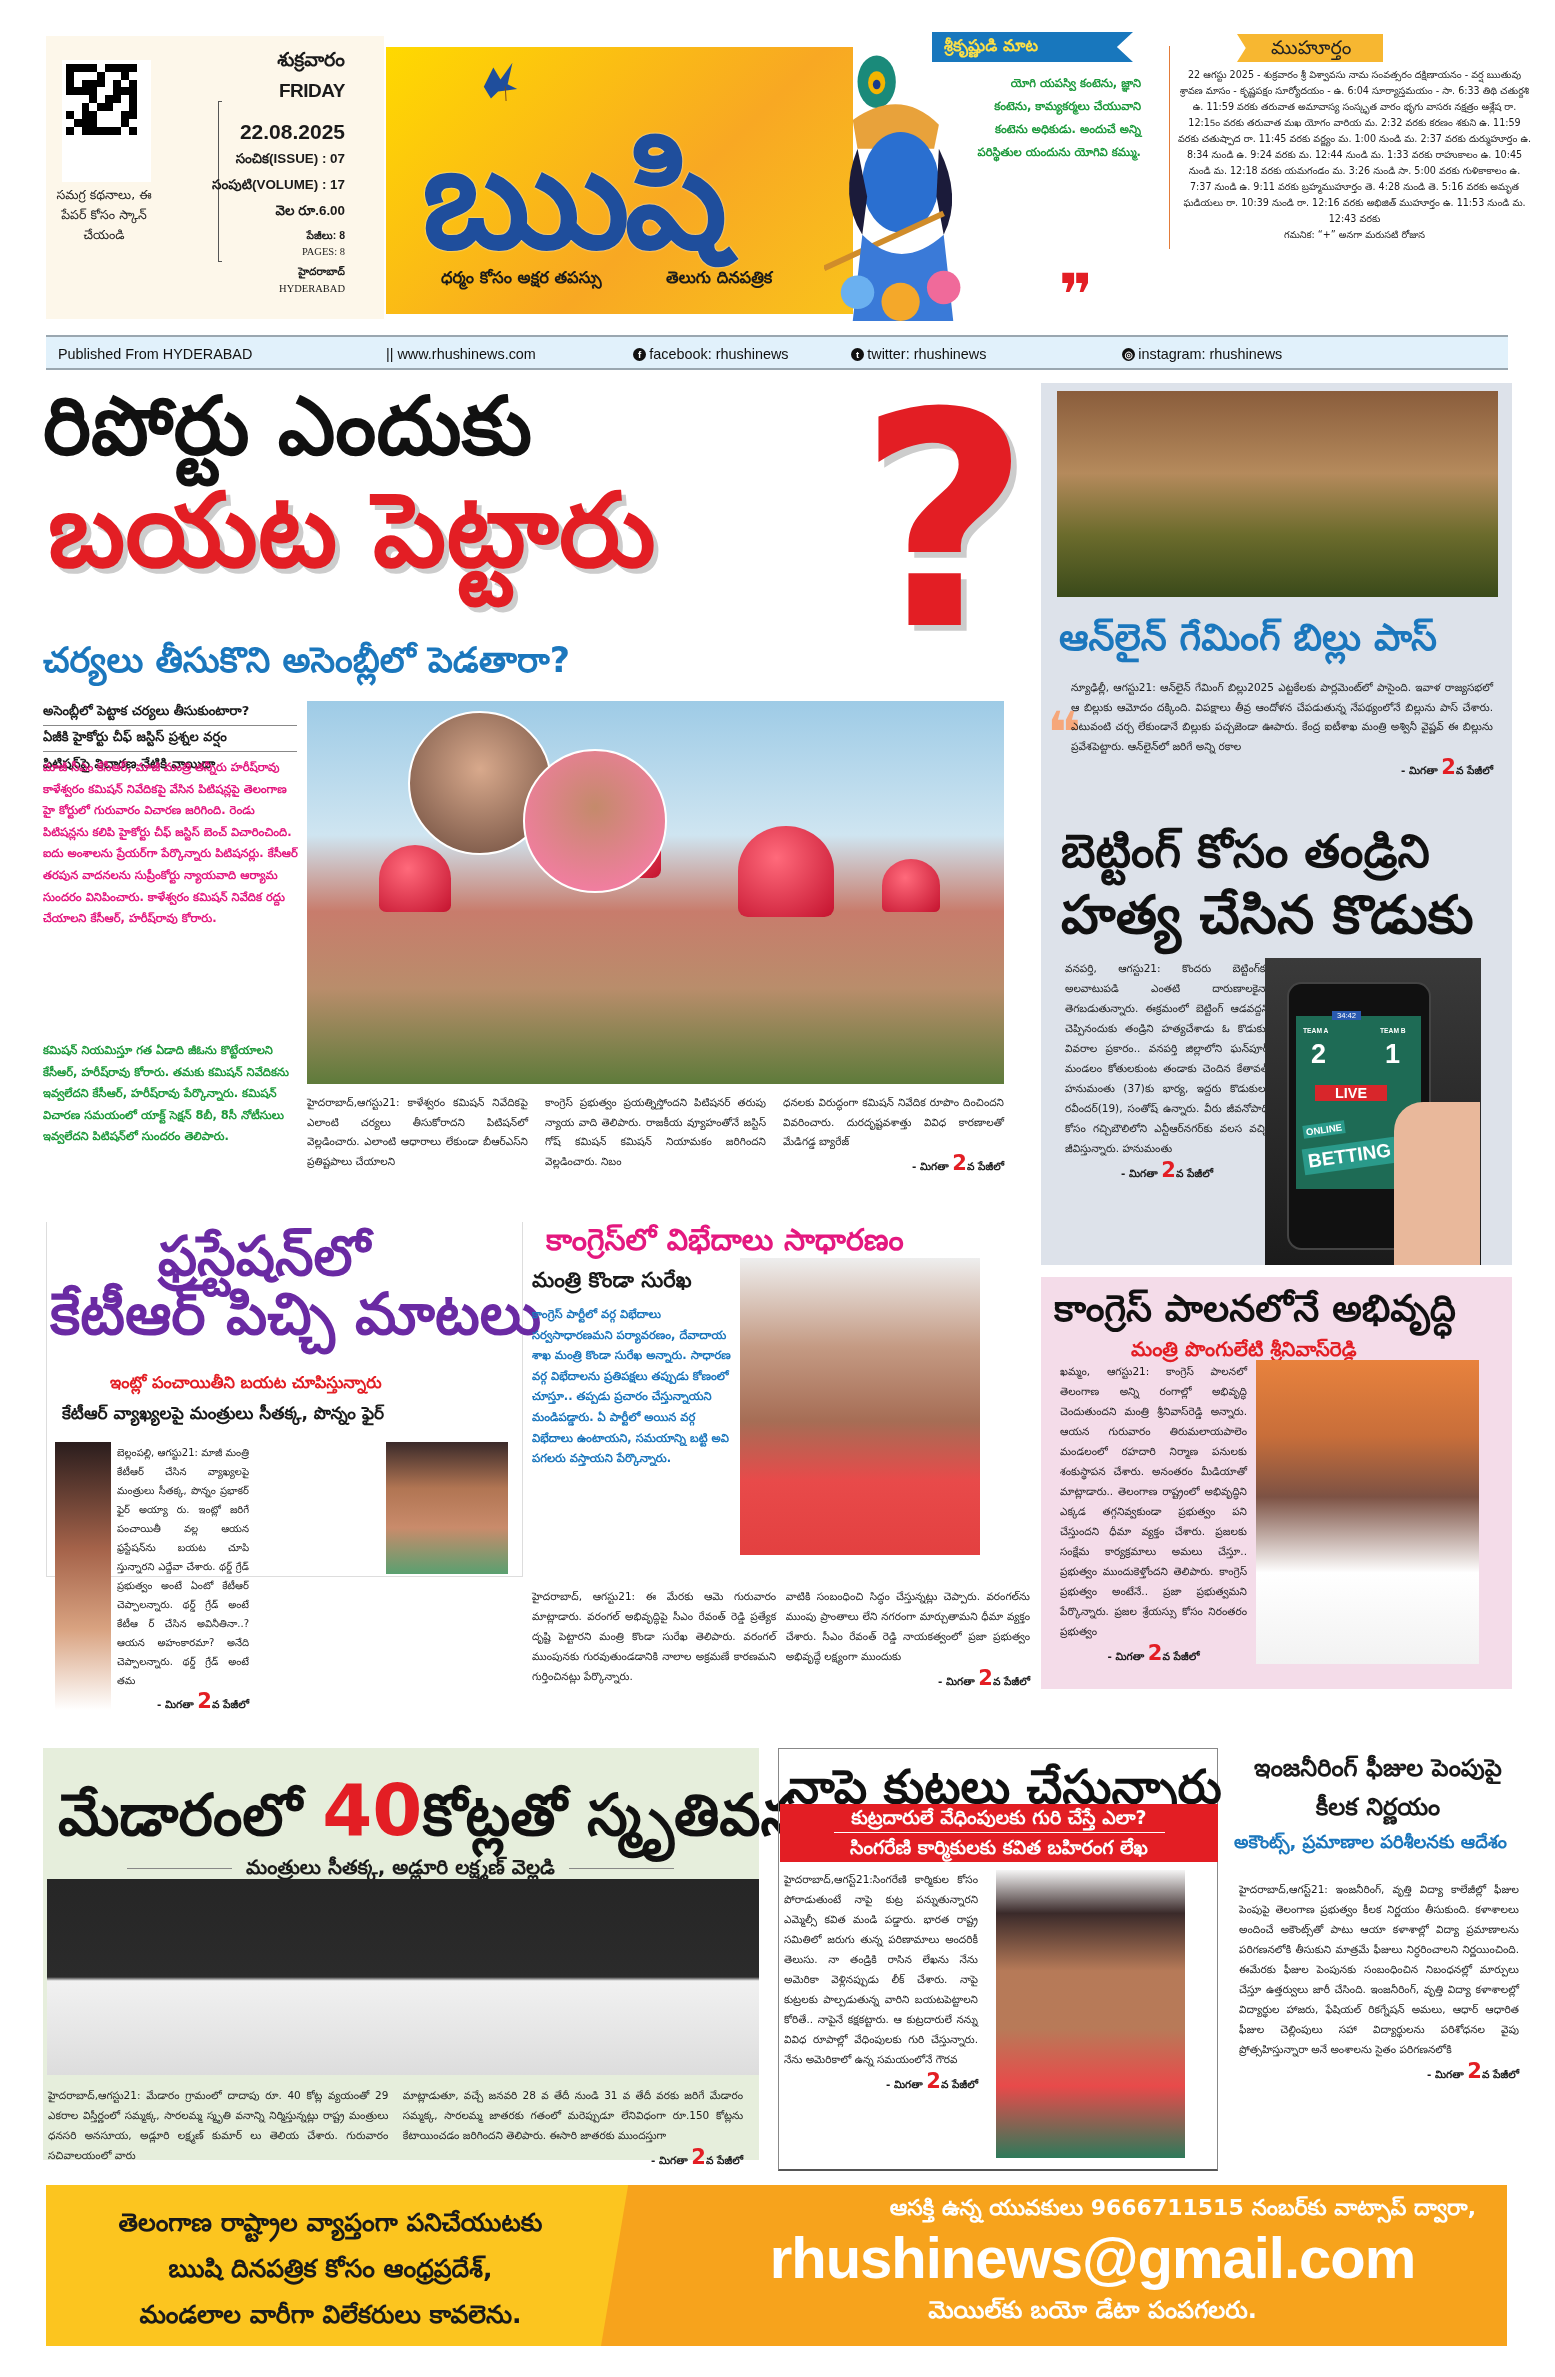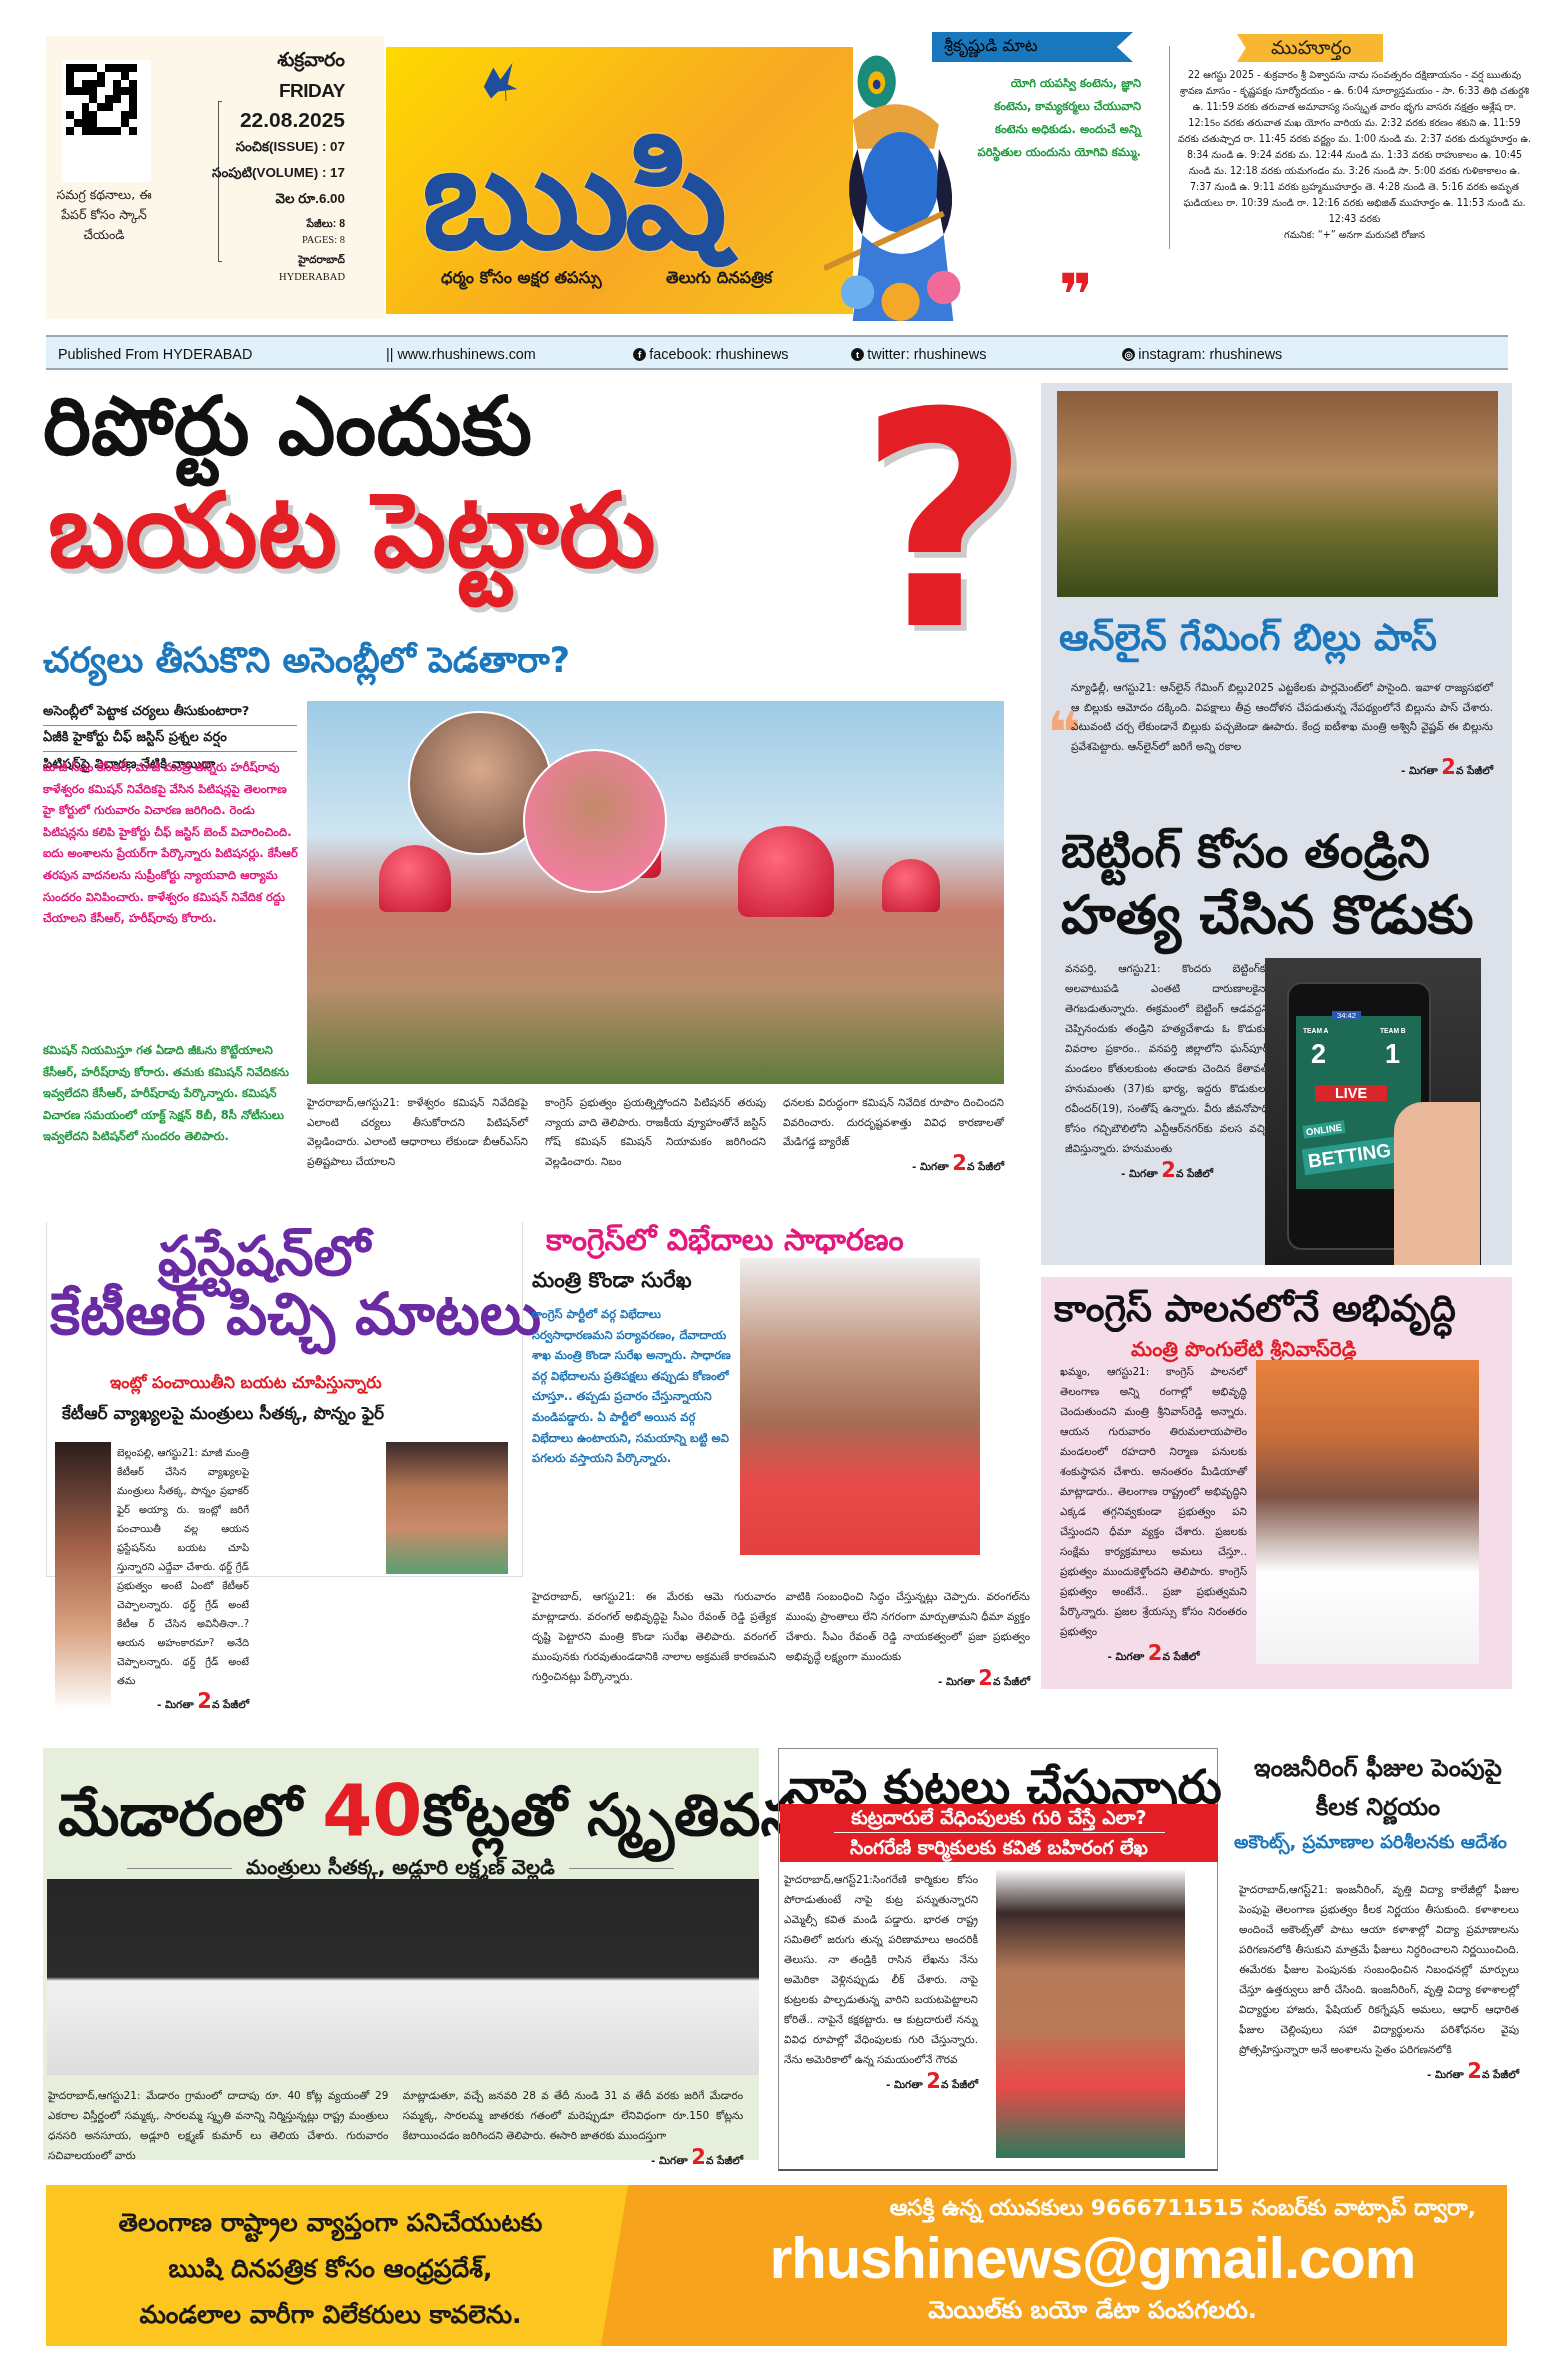--- a/index.html
+++ b/index.html
@@ -8,32 +8,32 @@
 .page{position:relative;width:1555px;height:2377px}
 
 .mast-left{left:46px;top:36px;width:338px;height:283px;background:#fdf7ea}
 .qr{left:62px;top:60px;width:89px;height:122px;background:#fff}
 .qr-grid{position:absolute;left:3.8px;top:3.8px;width:71px;height:71px;display:grid;grid-template-columns:repeat(9,1fr);grid-template-rows:repeat(9,1fr)}
 .qr-grid i{display:block}
 .qr-cap{left:50px;top:185px;width:108px;text-align:center;font-size:12.5px;line-height:20px}
 .mast-meta{left:163px;top:48px;width:182px;text-align:right}
 .mast-meta .te-day{font-size:19px;font-weight:bold}
 .mast-meta .en-day{font-size:19px;font-weight:bold;font-family:"Liberation Sans",sans-serif;margin-top:4.8px;letter-spacing:-0.5px}
-.mast-meta .date{font-size:21px;font-weight:bold;font-family:"Liberation Sans",sans-serif;margin-top:6px}
+.mast-meta .date{font-size:21px;font-weight:bold;font-family:"Liberation Sans",sans-serif;margin-top:18px}
 .mast-meta .row{font-size:13.4px;font-weight:bold;margin-top:7.7px;font-family:"Liberation Sans",sans-serif}
 .mast-meta .small{font-size:10.5px;font-family:"Liberation Serif",serif;margin-top:2.9px}
 .bracket{left:218px;top:101px;width:3.8px;height:161px;border-left:1px solid #555;border-top:1px solid #555;border-bottom:1px solid #555}
 .logo-box{left:386px;top:47px;width:467px;height:267px;background:linear-gradient(135deg,#ffd900 0%,#f8a823 60%,#f9c21c 100%)}
 .logo-word{left:422px;top:125px;font-size:144px;font-weight:bold;color:#1f4e9c;line-height:1;letter-spacing:-4.8px;text-shadow:0 0 1.9px #fff}
 .logo-tag1{left:441px;top:268px;font-size:16.3px;font-weight:bold}
 .logo-tag2{left:666px;top:268px;font-size:16.3px;font-weight:bold}
 .dove{left:479px;top:58px;width:43px;height:43px}
 .krishna{left:824px;top:53px;width:158px;height:268px}
 .sk-banner{left:932px;top:32px;width:201px;height:30px;background:#1877bd;clip-path:polygon(0 0,100% 0,92% 50%,100% 100%,0 100%)}
-.sk-banner span{position:absolute;left:12px;top:3.8px;font-size:16.3px;color:#000000;font-weight:normal}
+.sk-banner span{position:absolute;left:12px;top:3.8px;font-size:16.3px;color:#fde047;font-weight:bold}
 .sk-quote{left:973px;top:72px;width:168px;text-align:right;color:#1d9a3c;font-size:11.5px;line-height:23px;font-weight:bold}
 .quote-red{left:1059px;top:266px;font-size:58px;color:#e31e24;font-weight:bold;line-height:1}
 .muh-banner{left:1237px;top:34px;width:146px;height:28px;background:#f7b731;clip-path:polygon(0 0,100% 0,100% 100%,0 100%,6% 50%)}
 .muh-banner span{position:absolute;left:34px;top:1.9px;font-size:19px;color:#222}
 .muh-line{left:1169px;top:46px;width:1px;height:203px;background:#e37c3a}
 .muh-text{left:1177px;top:67px;width:355px;text-align:center;font-size:9.6px;line-height:16px}
 
 .strip{left:46px;top:335px;width:1462px;height:35px;background:#e1f1fb;border-top:2.9px solid #9aa7b0;border-bottom:2.9px solid #9aa7b0}
 .strip-item{position:absolute;top:8.6px;font-size:14.4px;font-family:"Liberation Sans",sans-serif;color:#111}
 .strip-icon{display:inline-block;width:13.4px;height:13.4px;border-radius:50%;background:#111;color:#fff;font-size:9.6px;text-align:center;line-height:13.4px;vertical-align:middle;margin-right:2.9px;font-weight:bold}

